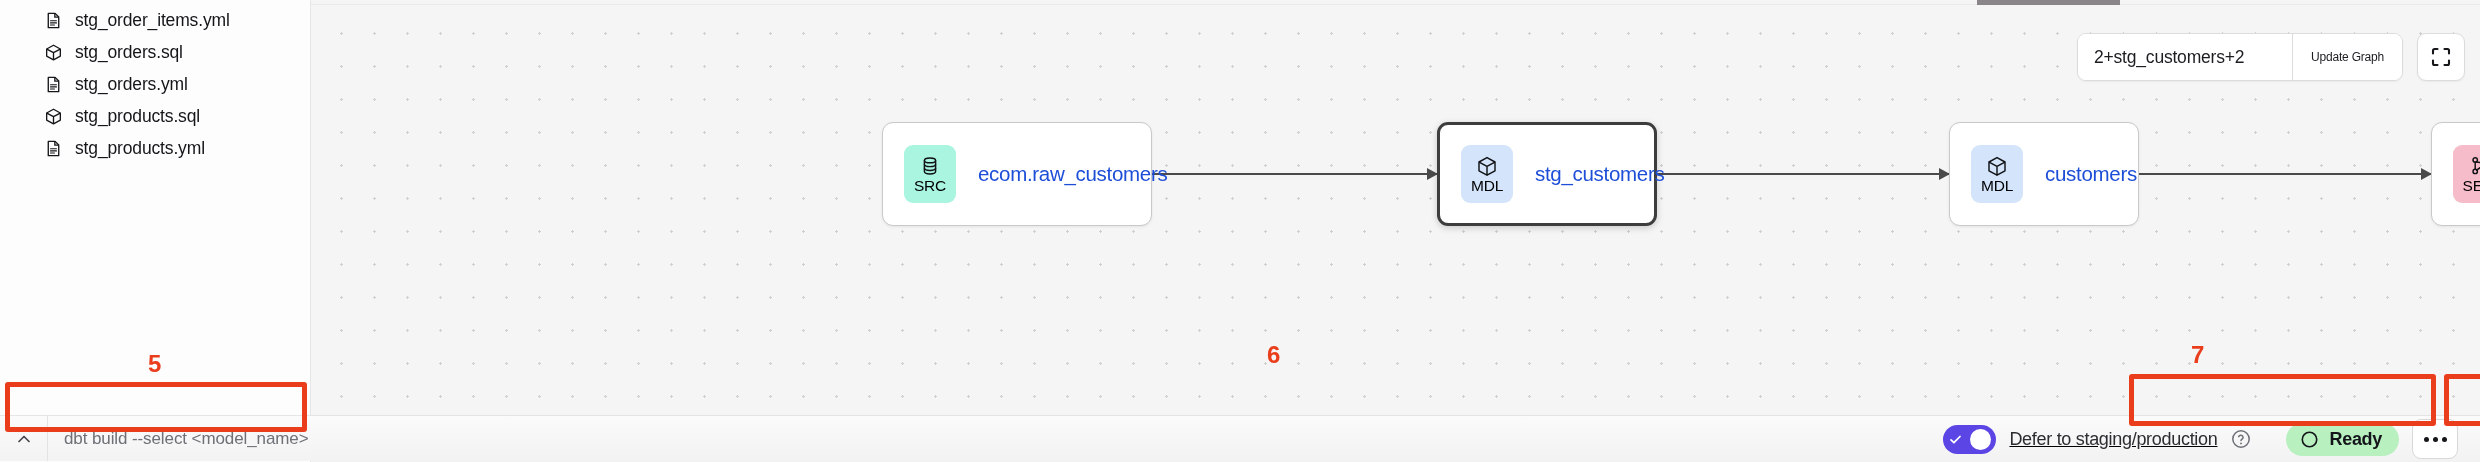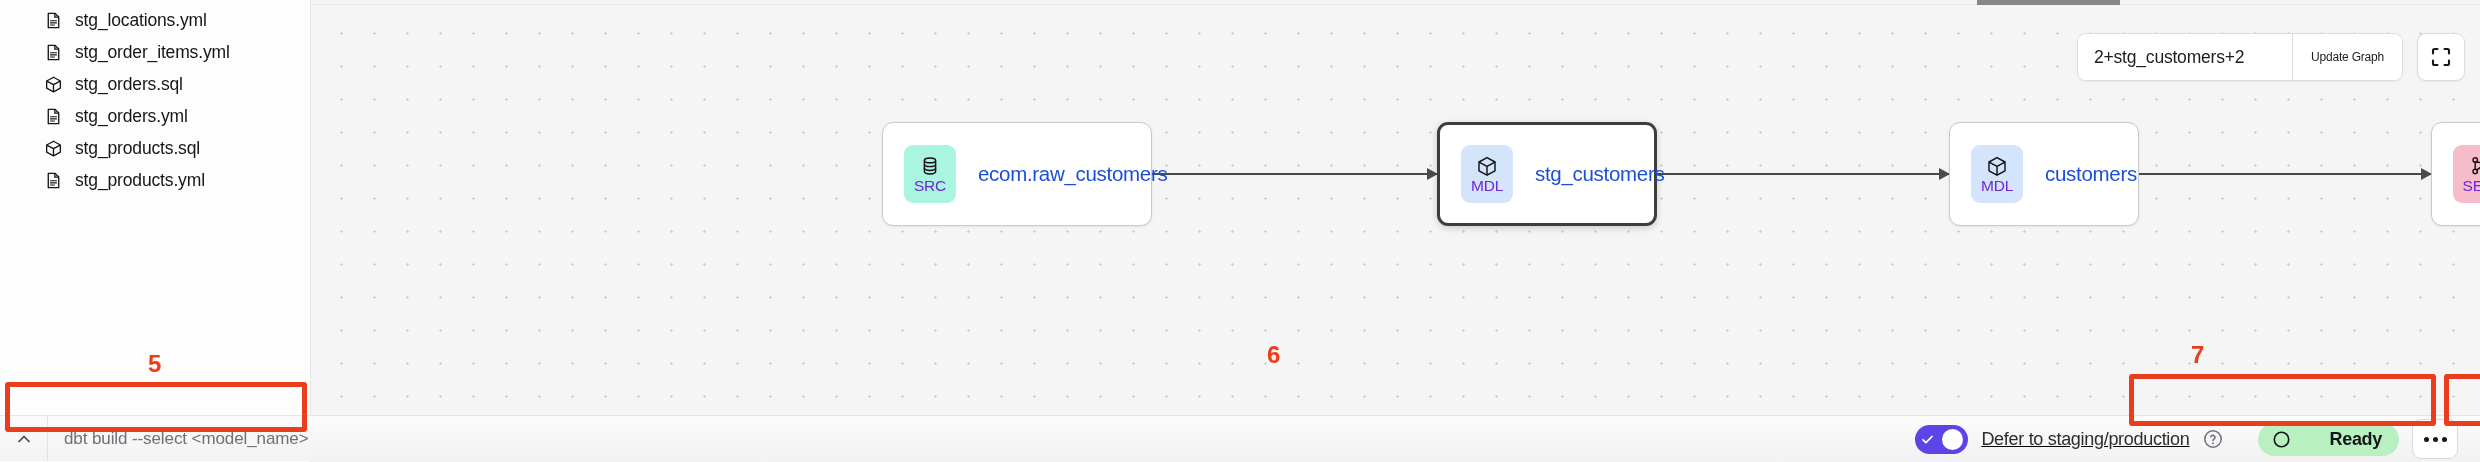--- a/index.html
+++ b/index.html
@@ -104,21 +104,21 @@
     box-shadow: 0 1px 3px rgba(0,0,0,0.07); cursor: pointer;
   }
   .node.selected { border: 3px solid #3d3d3d; box-shadow: 0 2px 7px rgba(0,0,0,0.18); }
   .badge {
     width: 52px; height: 58px; border-radius: 9px; flex: 0 0 52px;
     display: flex; flex-direction: column; align-items: center;
     justify-content: center; gap: 1px;
   }
   .badge .bicon { display: block; }
   .badge .btext {
-    font-size: 15.5px; color: #6d28d9; letter-spacing: -0.2px; line-height: 1;
+    font-size: 15.5px; color: #000000; letter-spacing: -0.2px; line-height: 1;
   }
   .badge.src { background: #a9f5df; }
   .badge.mdl { background: #d3e4fb; }
   .badge.sem { background: #f6bcca; }
   .node .nlabel {
     font-size: 20.5px; color: #1d4ed8; letter-spacing: -0.3px; white-space: nowrap;
   }
   .edge { position: absolute; height: 2px; background: #4a4a4a; }
   .edge::after {
     content: ""; position: absolute; right: -1px; top: -5px;
@@ -143,21 +143,21 @@
   .defer-label {
     font-size: 18px; color: #2b2d31; letter-spacing: -0.3px; white-space: nowrap;
   }
   .help-icon { cursor: pointer; display: block; }
   .ready-group { display: flex; align-items: center; gap: 13px; padding-left: 18px; }
   .ready-badge {
     height: 33px; background: #b9f0c0; border-radius: 17px; display: flex;
     align-items: center; gap: 10px; padding: 0 17px 0 14px; cursor: pointer;
   }
   .ready-badge .rtext {
-    font-size: 18px; font-weight: bold; color: #13151a; letter-spacing: -0.3px; margin-left: 28px;
+    font-size: 18px; font-weight: bold; color: #13151a; letter-spacing: -0.3px;
   }
   .more-btn {
     width: 46px; height: 40px; background: #fff; border: 1px solid #d8d8d8;
     border-radius: 9px; display: flex; align-items: center;
     justify-content: center; gap: 4px; cursor: pointer;
   }
   .more-btn i { width: 5px; height: 5px; border-radius: 50%; background: #14161a; display:block; }
 
   
   .annot-box {
@@ -169,32 +169,20 @@
     line-height: 1; z-index: 7;
   }
 </style>
 </head>
 <body>
 
 <div id="app">
 
   <div class="sidebar">
     <div class="file-tree" id="file-tree">
-        <div class="file-row">
-          <svg class="ficon" viewBox="0 0 20 20">
-  <path d="M4.5 2.5h7.2L15.5 6.3v11.2H4.5z" fill="none" stroke="#14161a" stroke-width="1.4" stroke-linejoin="round"></path>
-  <path d="M11.4 2.6v3.9h4" fill="none" stroke="#14161a" stroke-width="1.4" stroke-linejoin="round"></path>
-  <g stroke="#14161a" stroke-width="1.15" stroke-linecap="round">
-    <path d="M6.8 10.3h6.3"></path>
-              <path d="M6.8 12.5h6.3"></path>
-              <path d="M6.8 14.7h4.2"></path>
-  </g>
-          </svg>
-          <span class="flabel">stg_locations.yml</span>
-        </div>
         <div class="file-row">
           <svg class="ficon" viewBox="0 0 20 20">
   <path d="M4.5 2.5h7.2L15.5 6.3v11.2H4.5z" fill="none" stroke="#14161a" stroke-width="1.4" stroke-linejoin="round"></path>
   <path d="M11.4 2.6v3.9h4" fill="none" stroke="#14161a" stroke-width="1.4" stroke-linejoin="round"></path>
   <g stroke="#14161a" stroke-width="1.15" stroke-linecap="round">
     <path d="M6.8 10.3h6.3"></path>
               <path d="M6.8 12.5h6.3"></path>
               <path d="M6.8 14.7h4.2"></path>
   </g>
           </svg>

